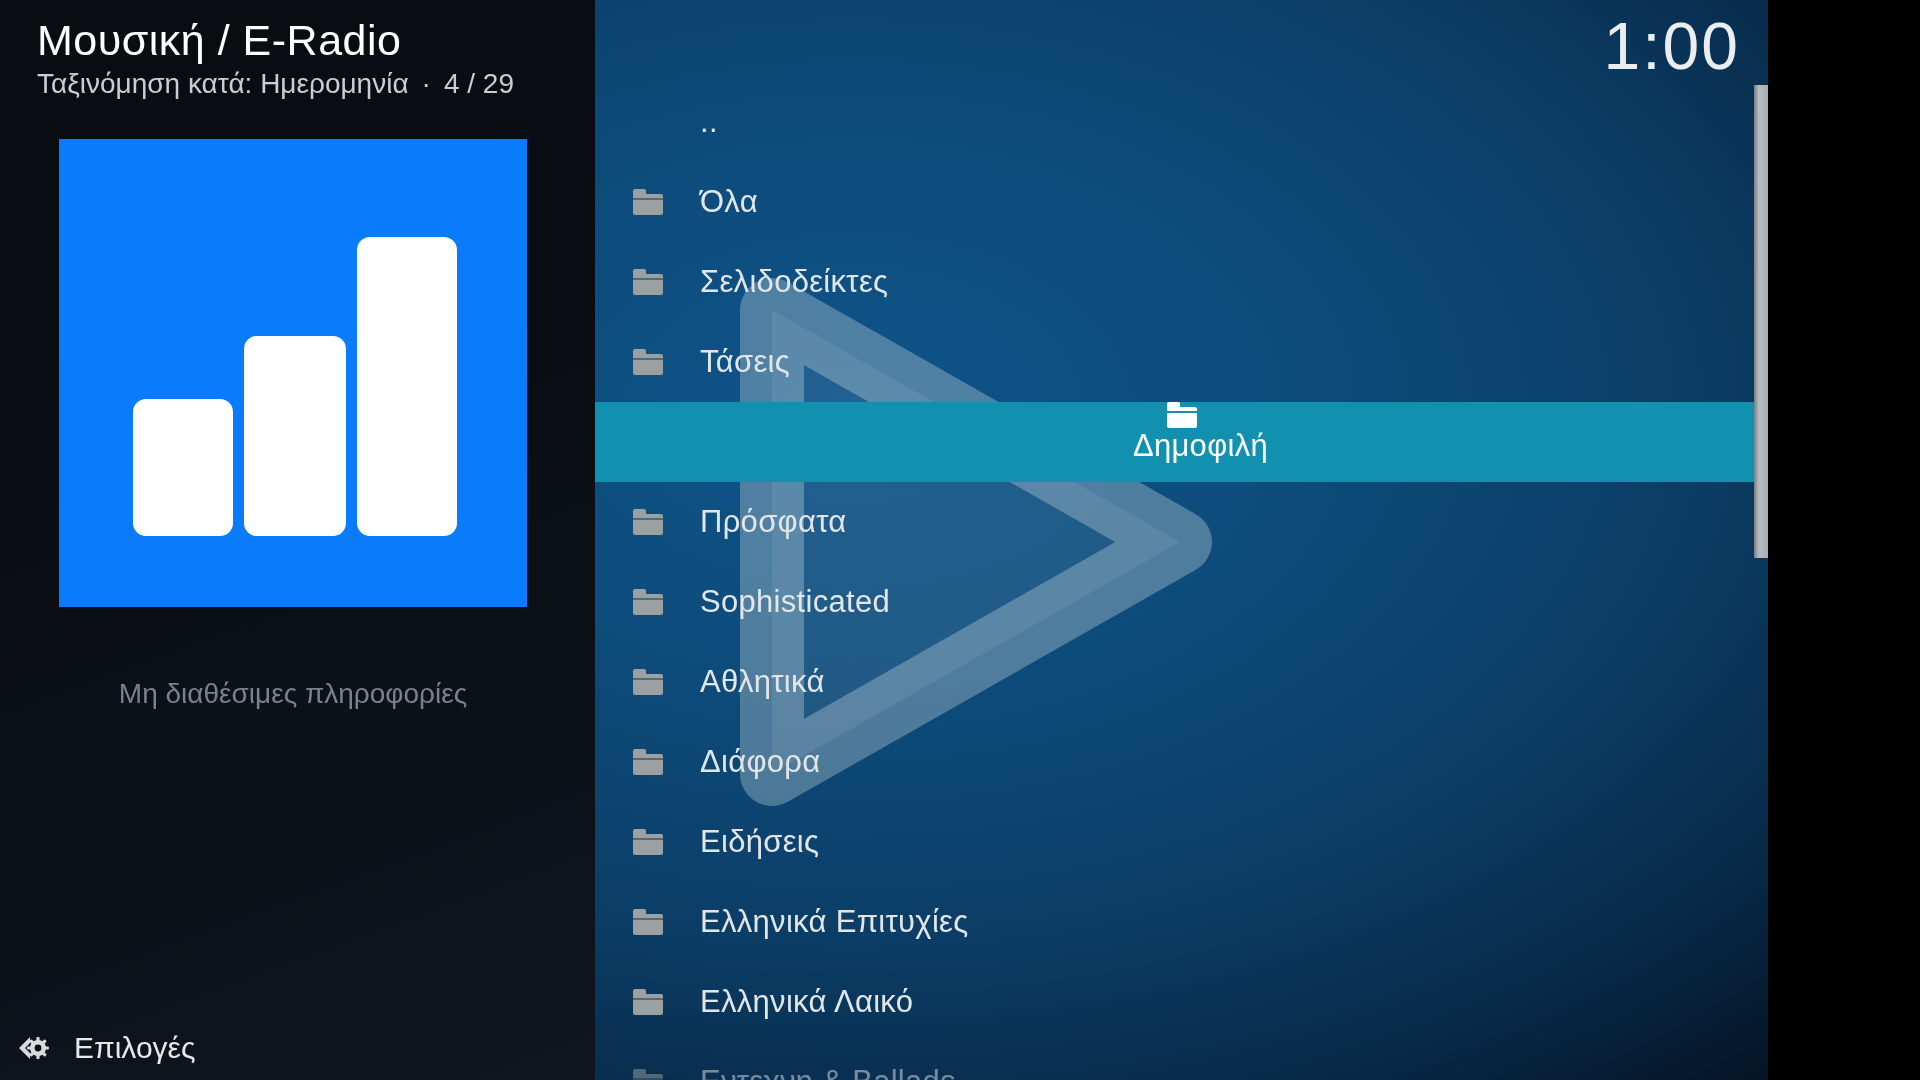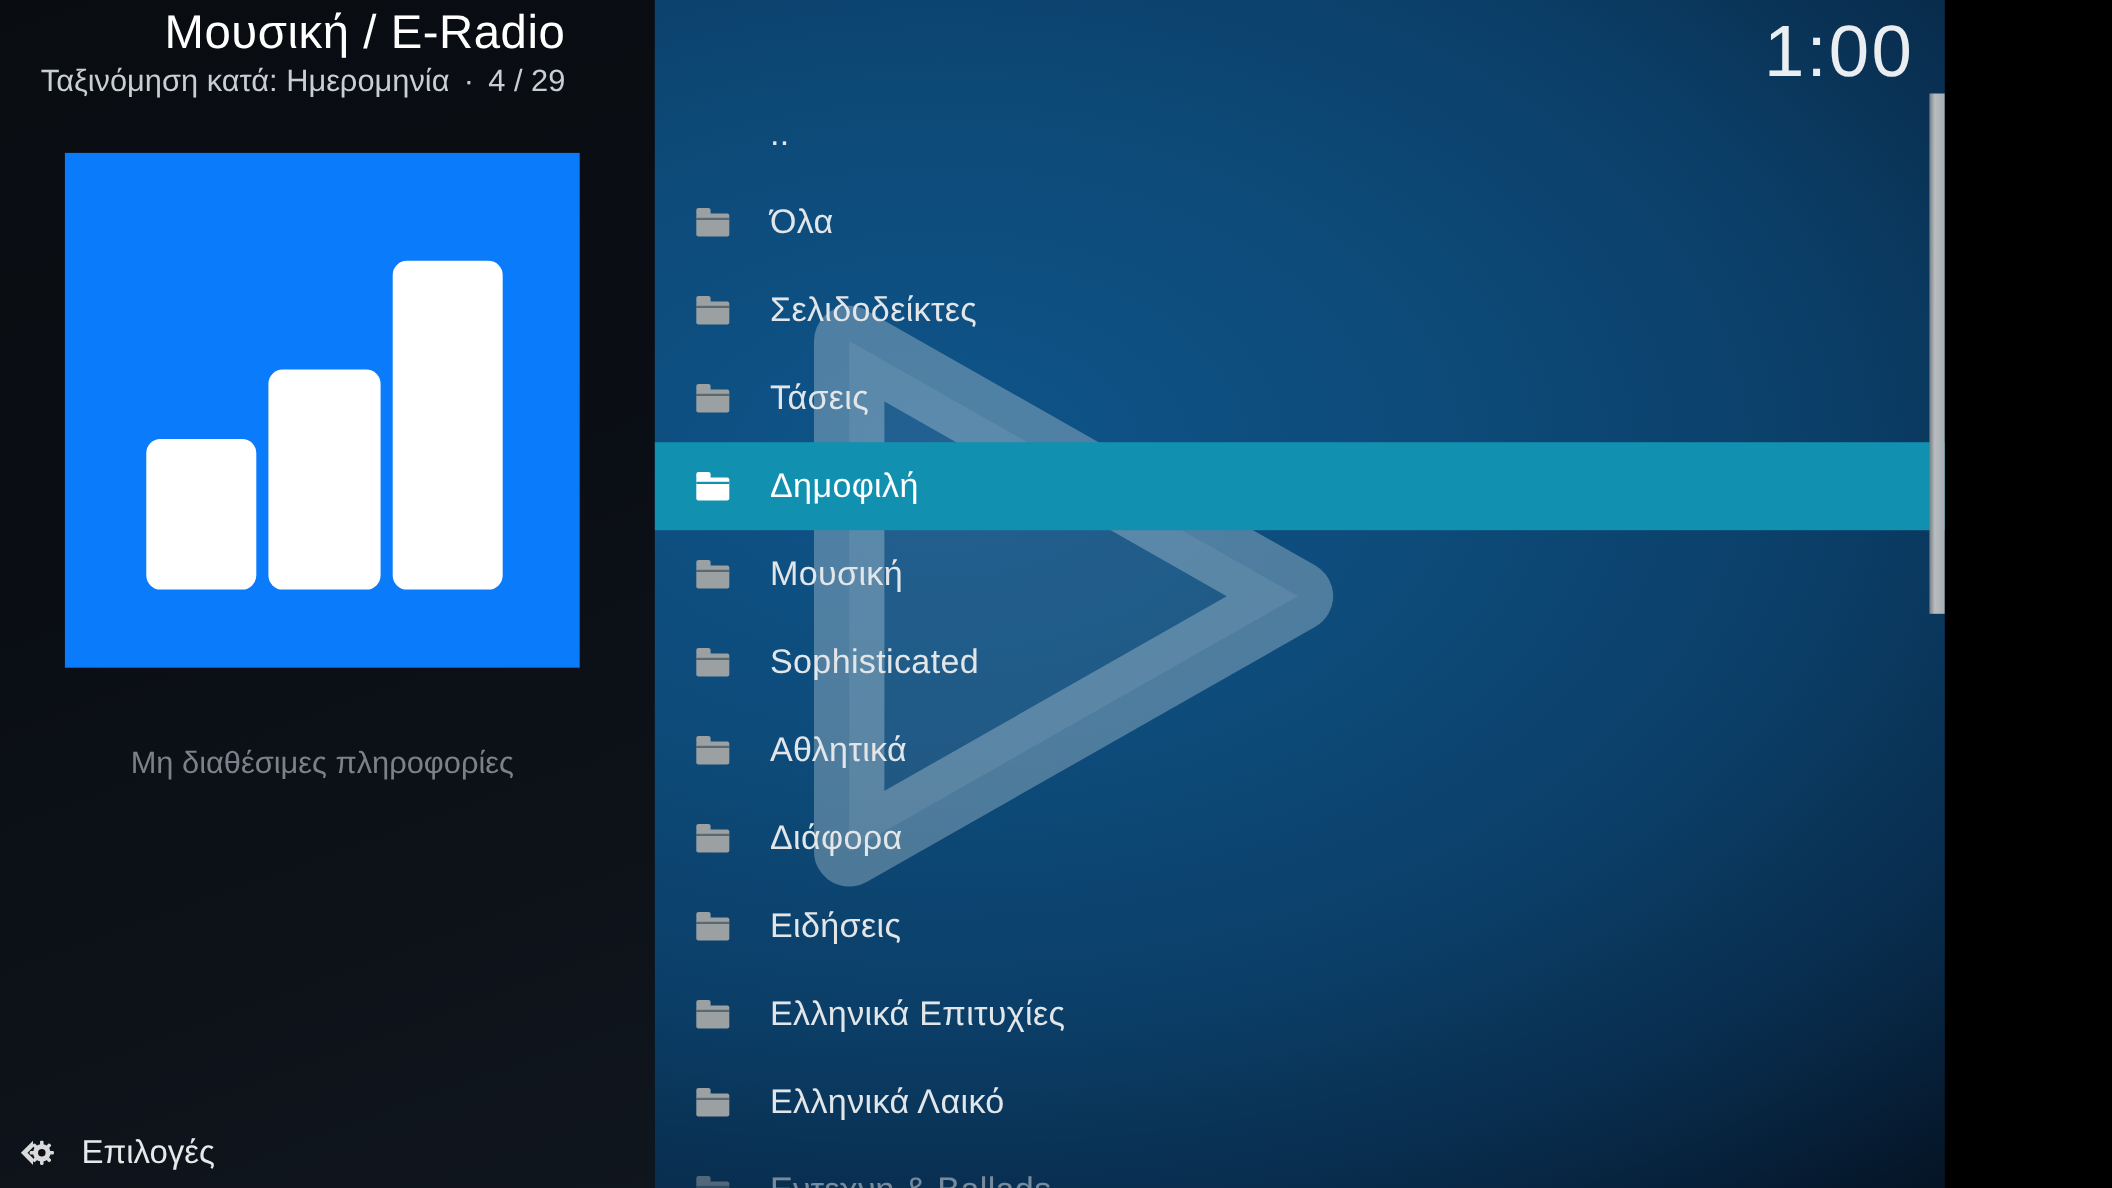--- a/index.html
+++ b/index.html
@@ -7,21 +7,21 @@
     position:relative;width:1920px;height:1080px;overflow:hidden;
     font-family:"Liberation Sans","DejaVu Sans",sans-serif;
     -webkit-font-smoothing:antialiased;
   }
 
   
   .left-panel{
     position:absolute;left:0;top:0;width:595px;height:1080px;
     background:linear-gradient(160deg,#090c11 0%,#0a0e14 40%,#0d1219 75%,#10161e 100%);
   }
-  .header{position:absolute;left:37px;top:6px;text-align:right;}
+  .header{position:absolute;left:37px;top:16px;}
   .page-title{font-size:43px;color:#ffffff;font-weight:400;line-height:1.15;letter-spacing:.5px;}
   .page-subtitle{font-size:28px;color:#c9ced3;margin-top:3px;display:flex;gap:13px;align-items:baseline;font-weight:300;}
 
   .thumb{
     position:absolute;left:59px;top:139px;width:468px;height:468px;
     background:#0a7cfb;
   }
   .thumb svg{display:block;}
 
   .no-info{
@@ -60,21 +60,21 @@
   }
   .folder::before{
     content:"";position:absolute;top:-5px;left:0;width:13px;height:6px;
     background:inherit;border-radius:2px 2px 0 0;
   }
   .folder::after{
     content:"";position:absolute;top:4px;left:0;right:0;height:2px;
     background:rgba(10,35,55,.45);
   }
   .row .label{font-size:31px;color:#e2e6e9;font-weight:300;letter-spacing:.3px;}
-  .row.selected{background:#1290b0;}
+  .row.selected{background:#1290b0;flex-direction:column;}
   .row.selected .label{color:#ffffff;}
   .row.selected .folder{background:#ffffff;}
   .row.selected .folder::after{background:#1290b0;}
   .row.no-icon .icon-cell{visibility:hidden;}
   .row.partial{opacity:.5;}
 
   .scrollbar{
     position:absolute;right:0;top:85px;width:14px;height:473px;
     background:linear-gradient(90deg,#767d83 0%,#b8bdc1 35%,#a6acb1 100%);
     cursor:pointer;
@@ -122,21 +122,21 @@
         <div class="row selected">
           <span class="icon-cell">
             <span class="folder"></span>
           </span>
           <span class="label">Δημοφιλή</span>
         </div>
         <div class="row">
           <span class="icon-cell">
             <span class="folder"></span>
           </span>
-          <span class="label">Μουσική</span>
+          <span class="label">Πρόσφατα</span>
         </div>
         <div class="row">
           <span class="icon-cell">
             <span class="folder"></span>
           </span>
           <span class="label">Sophisticated</span>
         </div>
         <div class="row">
           <span class="icon-cell">
             <span class="folder"></span>

